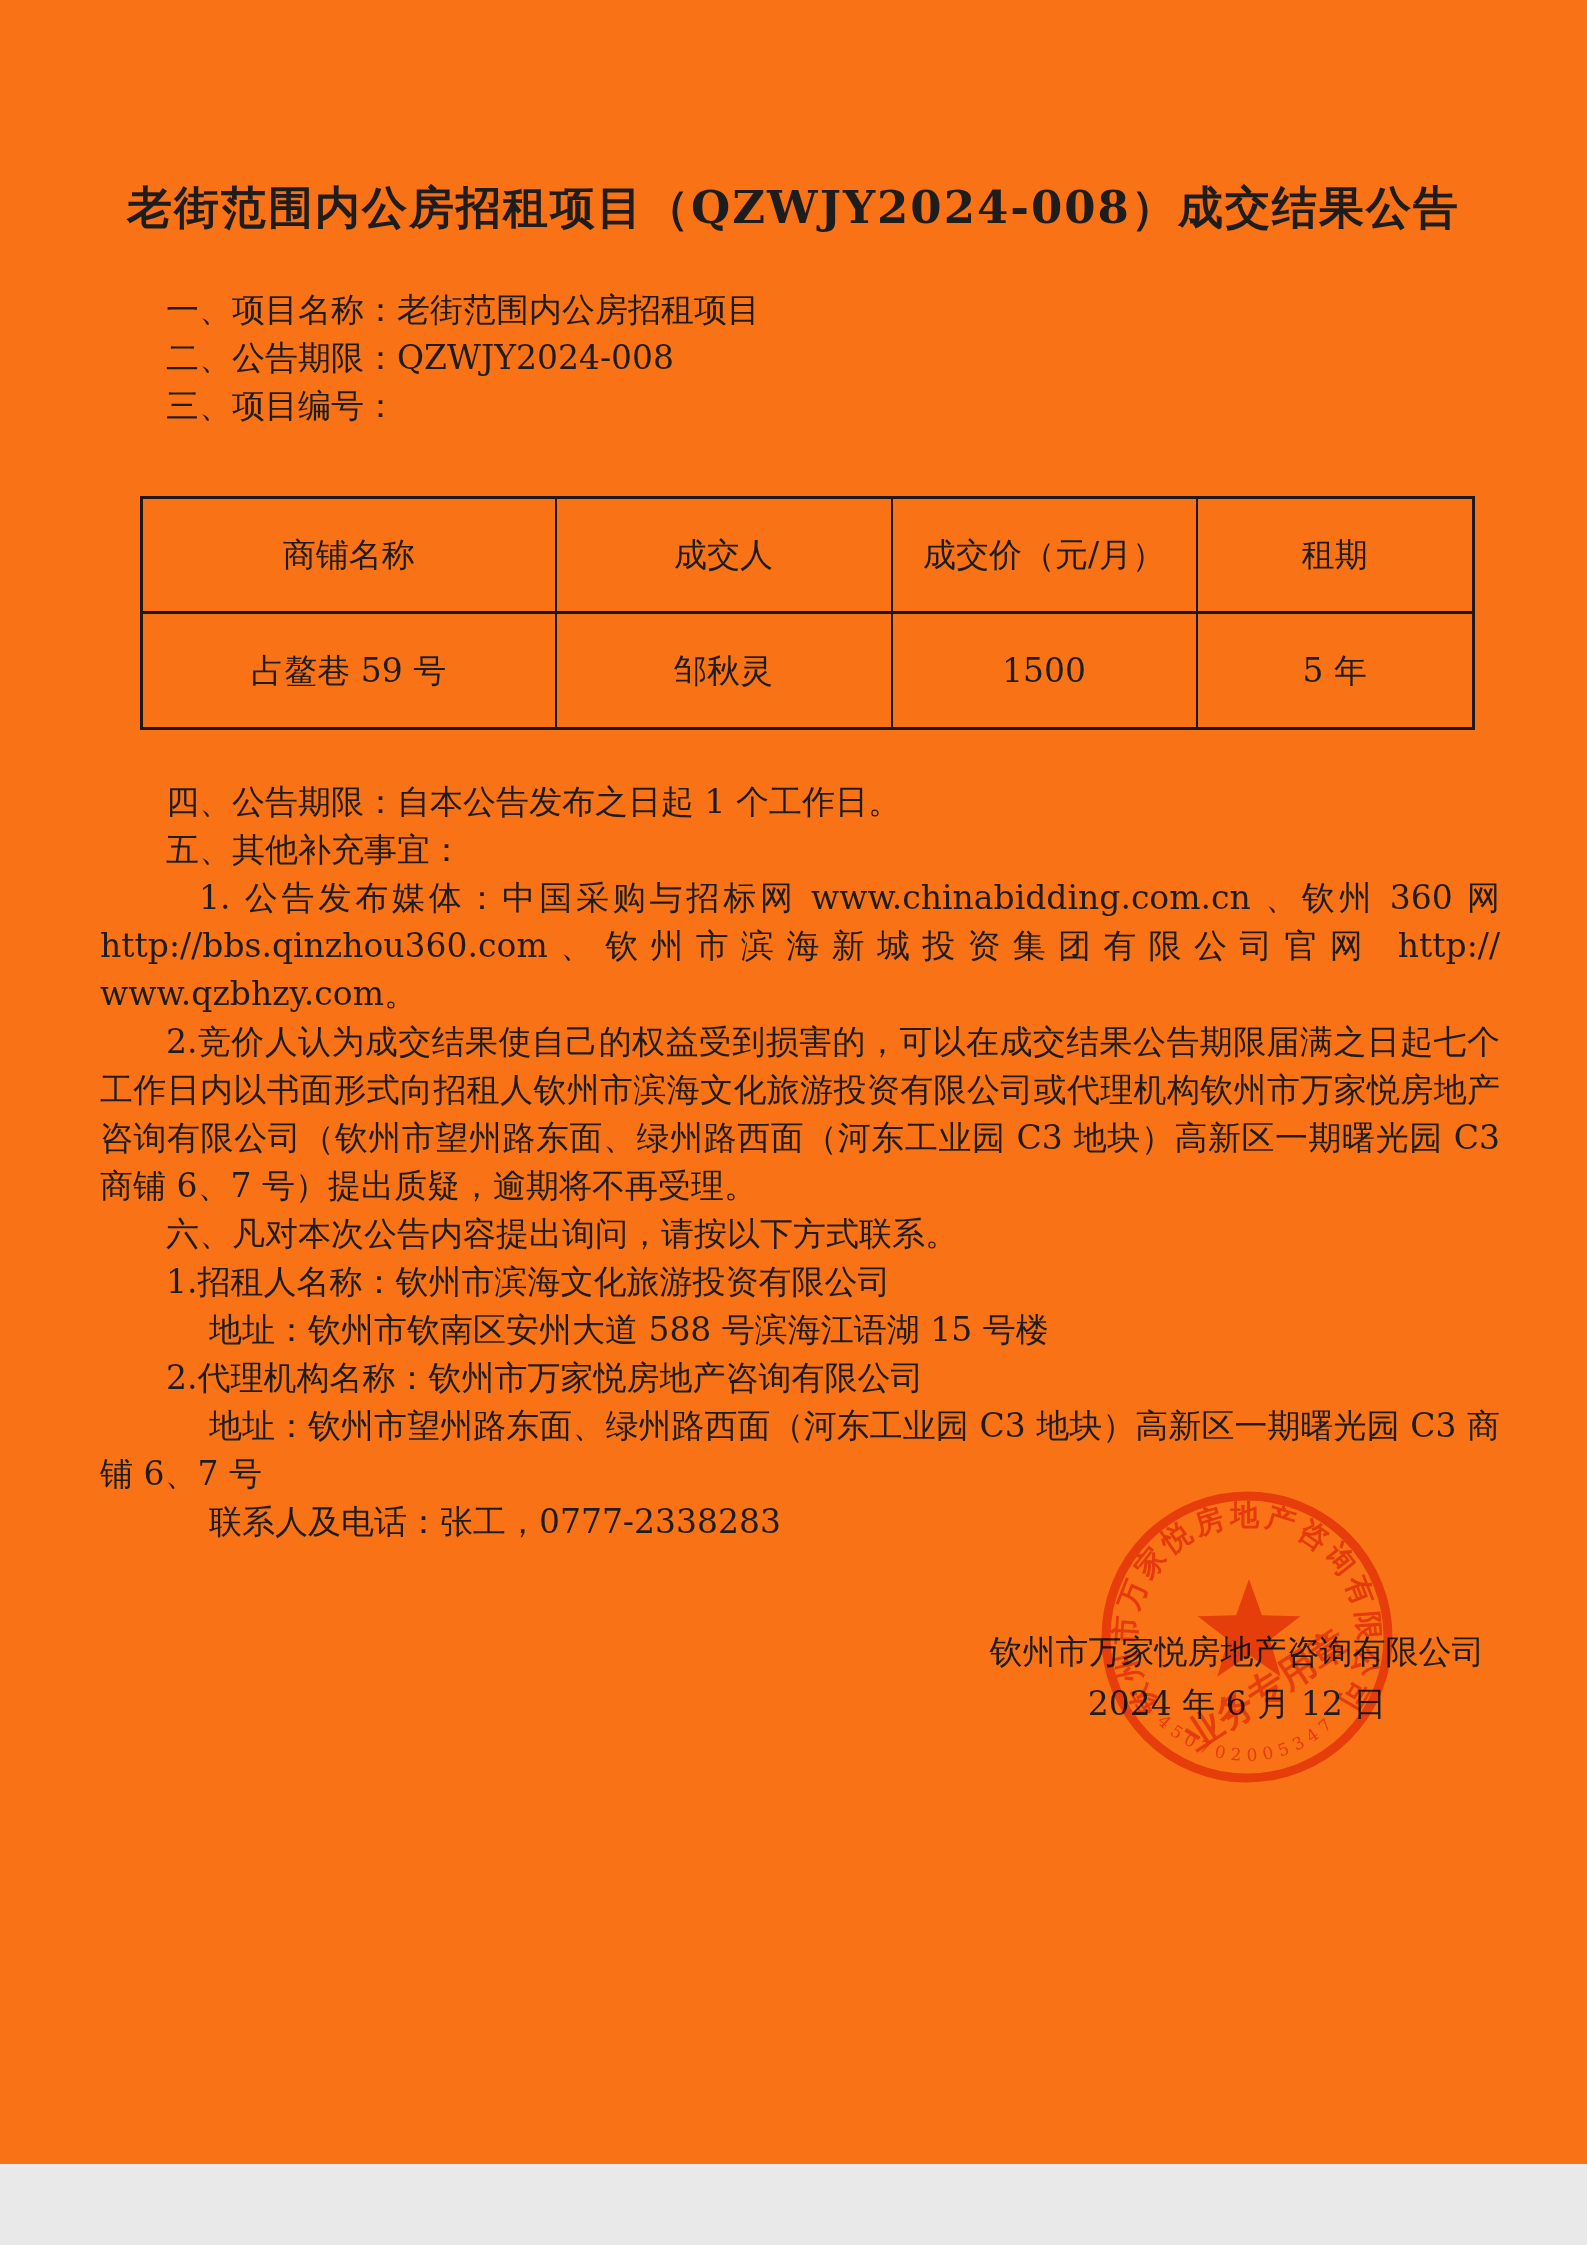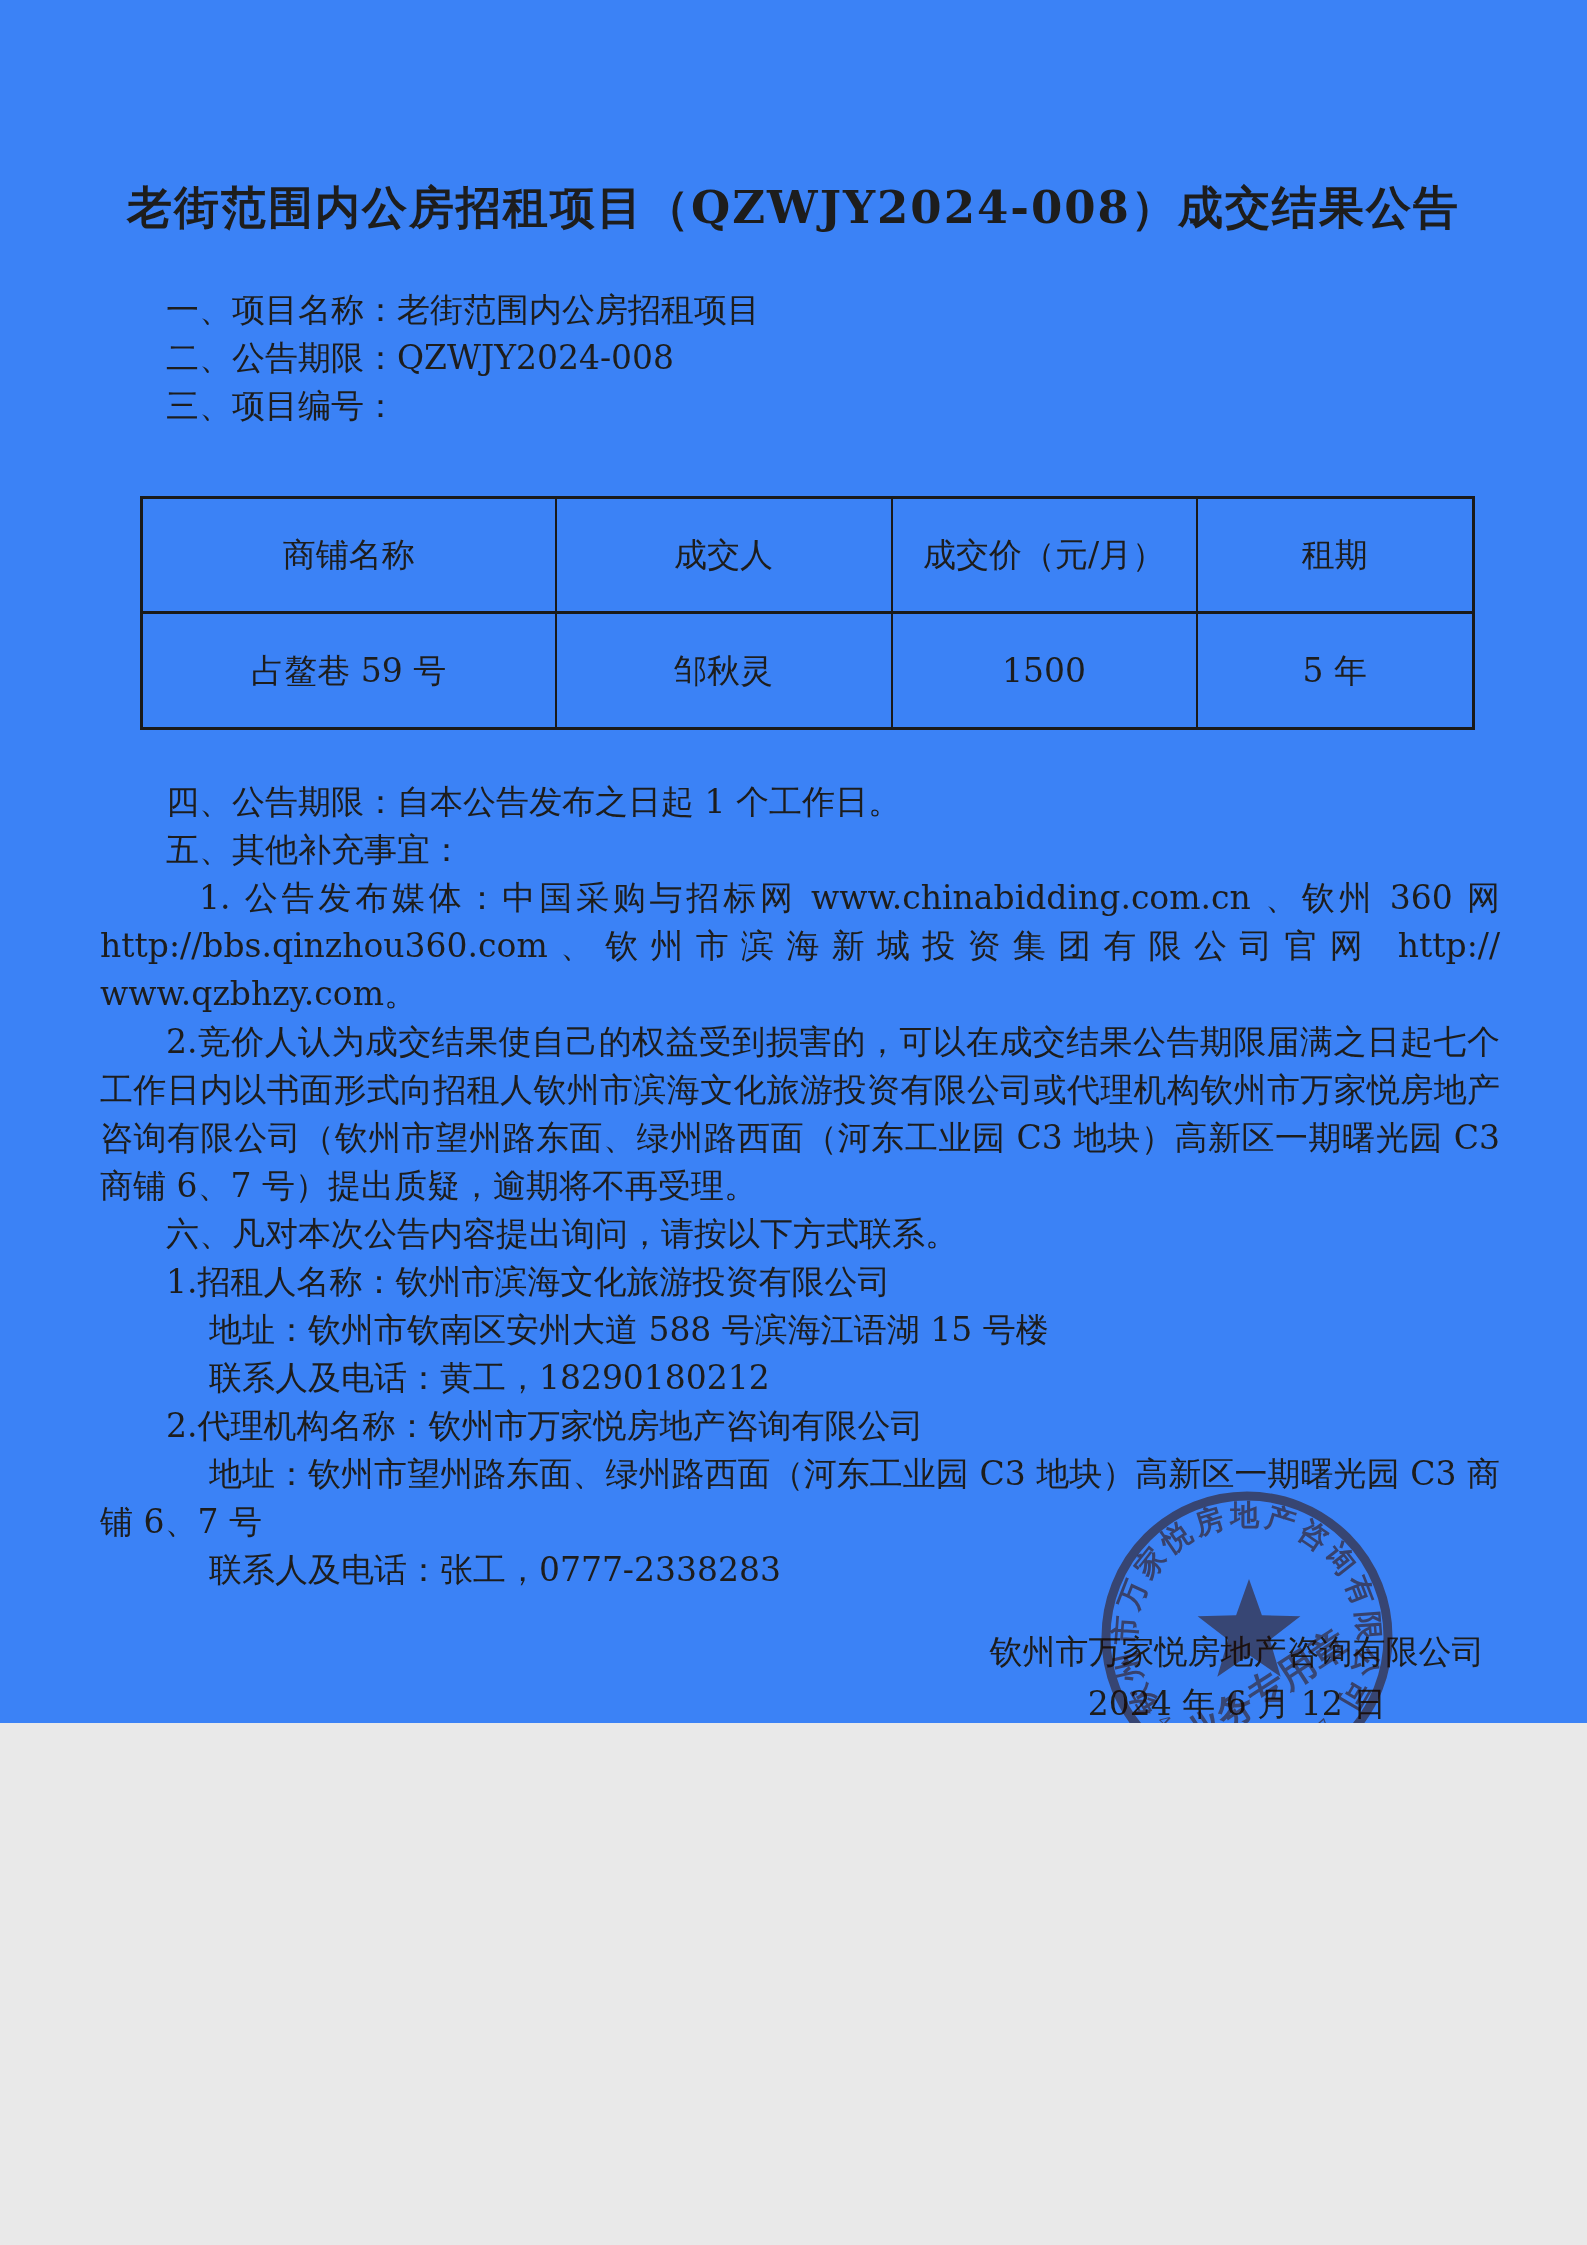--- a/index.html
+++ b/index.html
@@ -1,20 +1,20 @@
 <!DOCTYPE html>
 <html><head>
 <meta charset="utf-8">
 <style>
   html,body { margin:0; padding:0; background:#e9e9e9; }
   .page {
     position:relative;
-    width:1587px; height:1723px;
+    width:1587px; height:2164px;
     margin:0 auto;
-    background:#3b82f6;
+    background:#f97316;
     overflow:hidden;
     color:#1d1d1d;
     font-family:"DejaVu Serif","Liberation Serif",serif;
   }
   .title {
     margin:182px 90px 0 90px;
     text-align:center;
     font-size:45px;
     font-weight:700;
     line-height:52px;
@@ -110,21 +110,20 @@
     <p class="line indent2 after-table"><span class="b">四、公告期限：</span><span>自本公告发布之日起 1 个工作日。</span></p>
     <p class="line indent2"><span class="b">五、其他补充事宜：</span></p>
 
     <p class="para indent3 just">1. 公告发布媒体：中国采购与招标网 www.chinabidding.com.cn 、钦州 360 网 http://bbs.qinzhou360.com、钦州市滨海新城投资集团有限公司官网 http:// www.qzbhzy.com。</p>
     <p class="para indent2 just">2.竞价人认为成交结果使自己的权益受到损害的，可以在成交结果公告期限届满之日起七个工作日内以书面形式向招租人钦州市滨海文化旅游投资有限公司或代理机构钦州市万家悦房地产咨询有限公司（钦州市望州路东面、绿州路西面（河东工业园 C3 地块）高新区一期曙光园 C3 商铺 6、7 号）提出质疑，逾期将不再受理。</p>
 
     <p class="line indent2 b">六、凡对本次公告内容提出询问，请按以下方式联系。</p>
 
     <p class="line indent2">1.招租人名称：钦州市滨海文化旅游投资有限公司</p>
     <p class="para indent33">地址：钦州市钦南区安州大道 588 号滨海江语湖 15 号楼</p>
-    <p class="para indent33">联系人及电话：黄工，18290180212</p>
     <p class="line indent2">2.代理机构名称：钦州市万家悦房地产咨询有限公司</p>
     <p class="para indent33 just">地址：钦州市望州路东面、绿州路西面（河东工业园 C3 地块）高新区一期曙光园 C3 商铺 6、7 号</p>
     <p class="para indent33">联系人及电话：张工，0777-2338283</p>
 
   </div>
 
   <div class="signature">
     <p>钦州市万家悦房地产咨询有限公司</p>
     <p>2024 年 6 月 12 日</p>
   </div>

